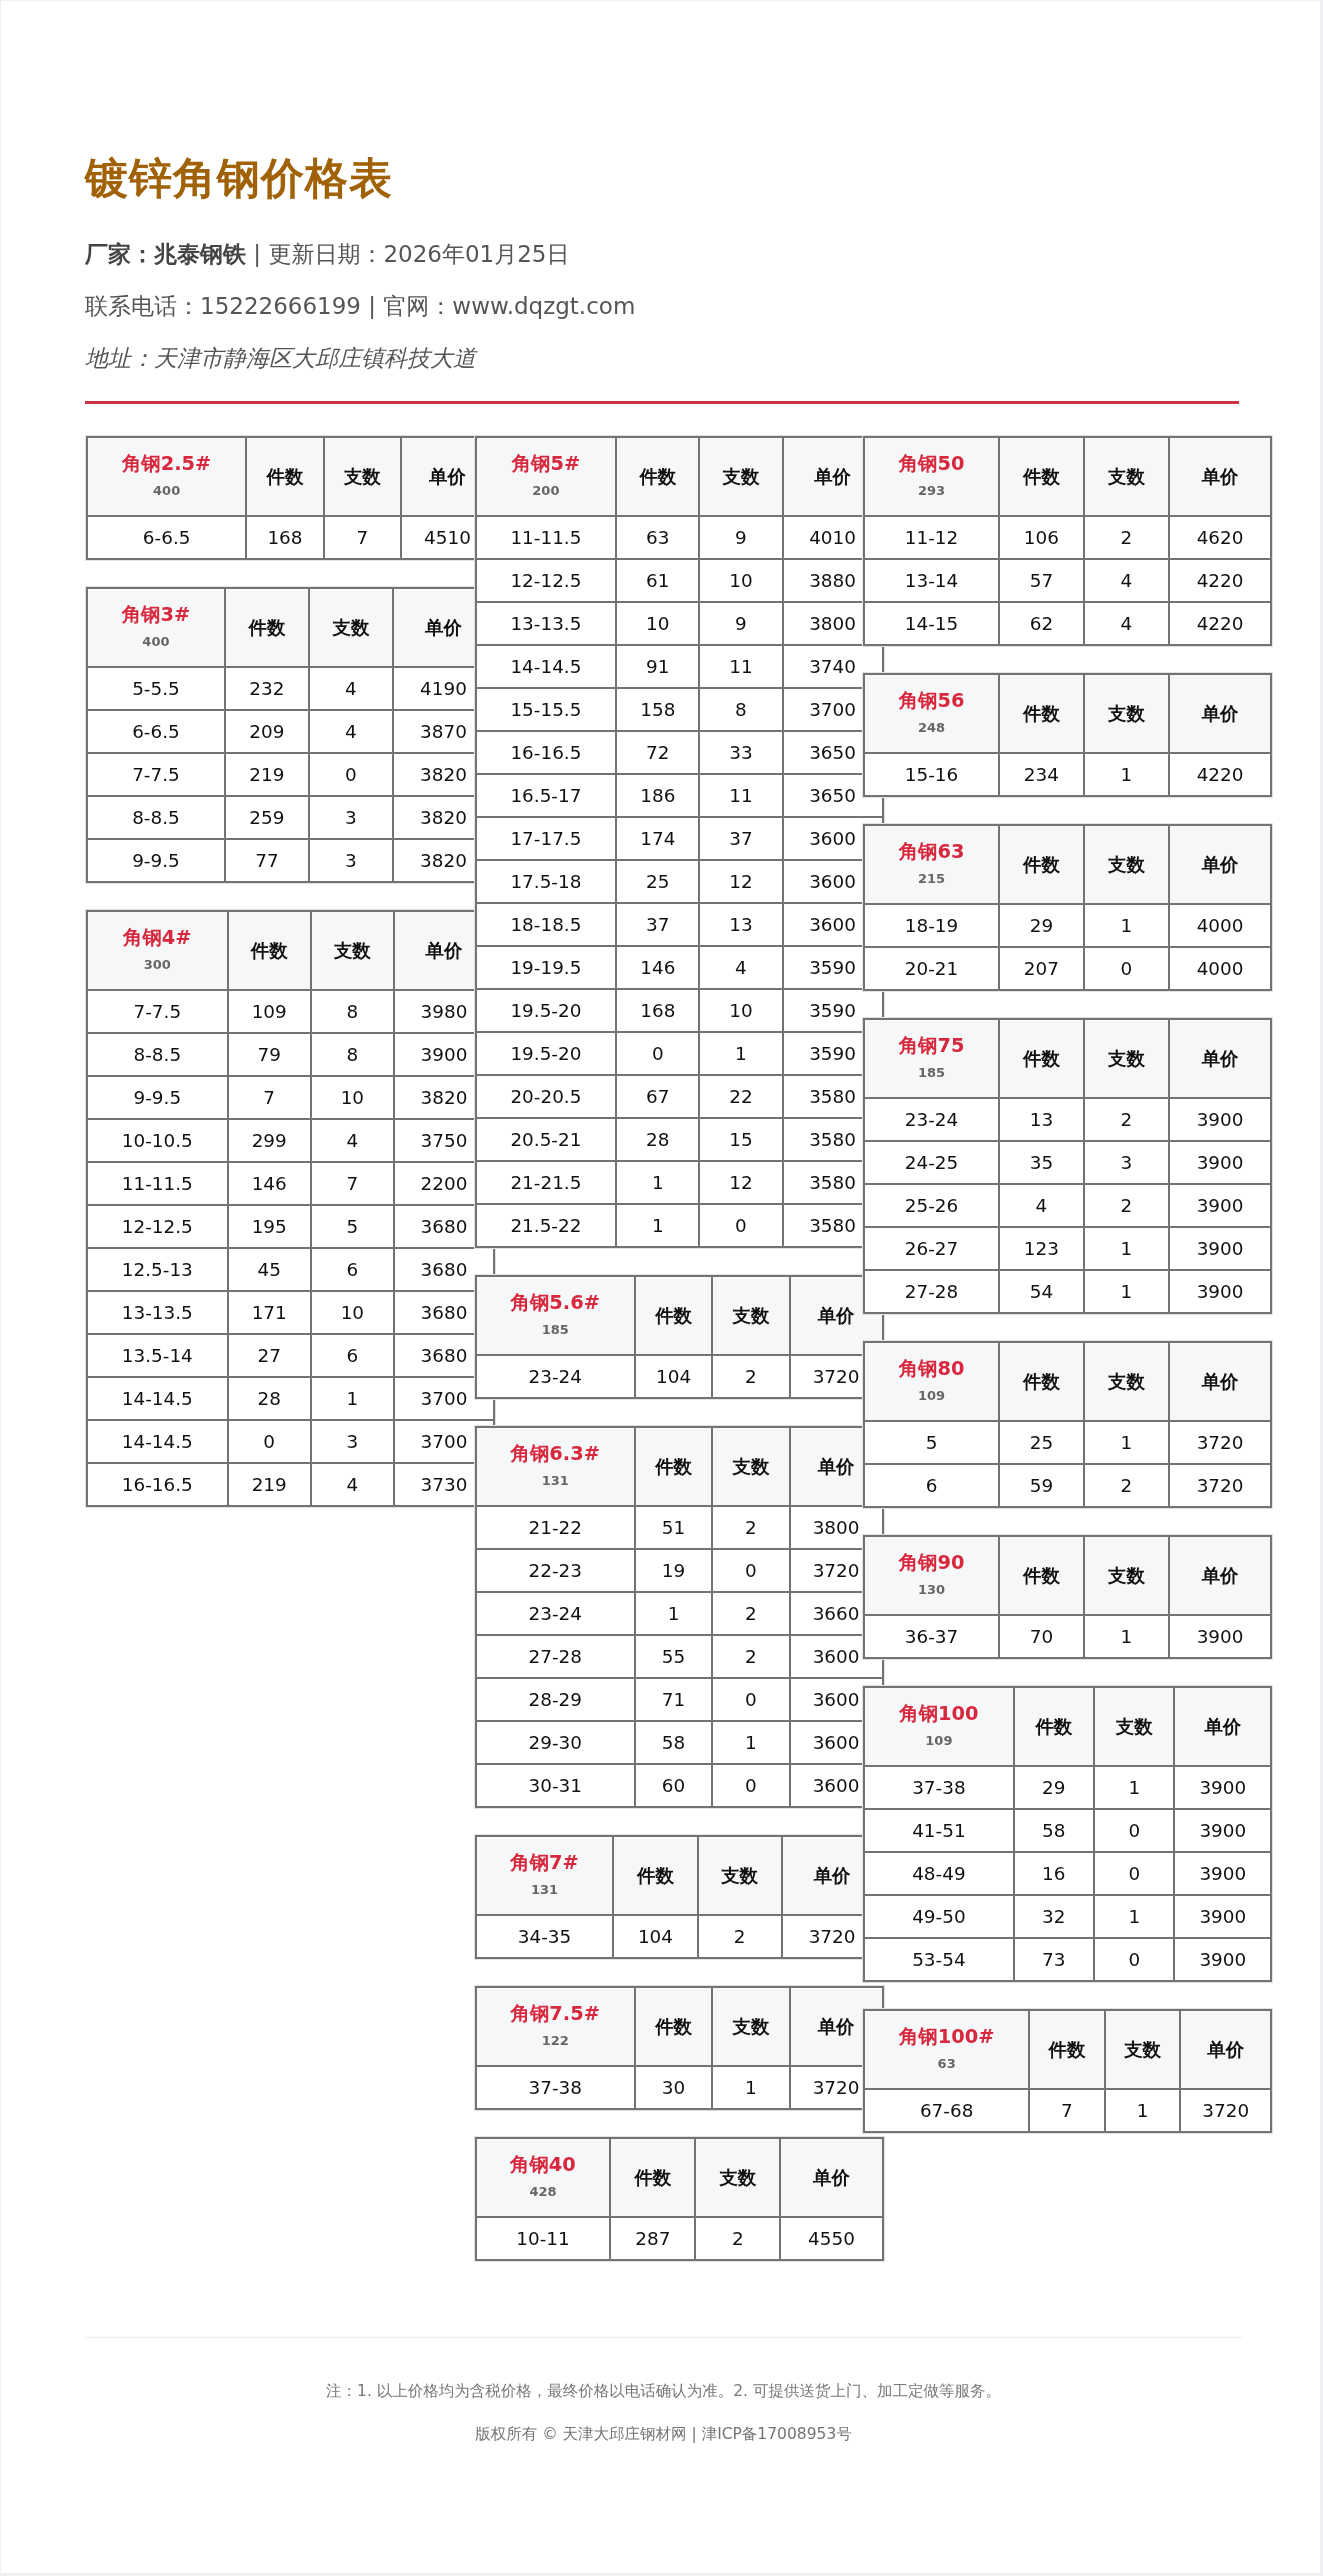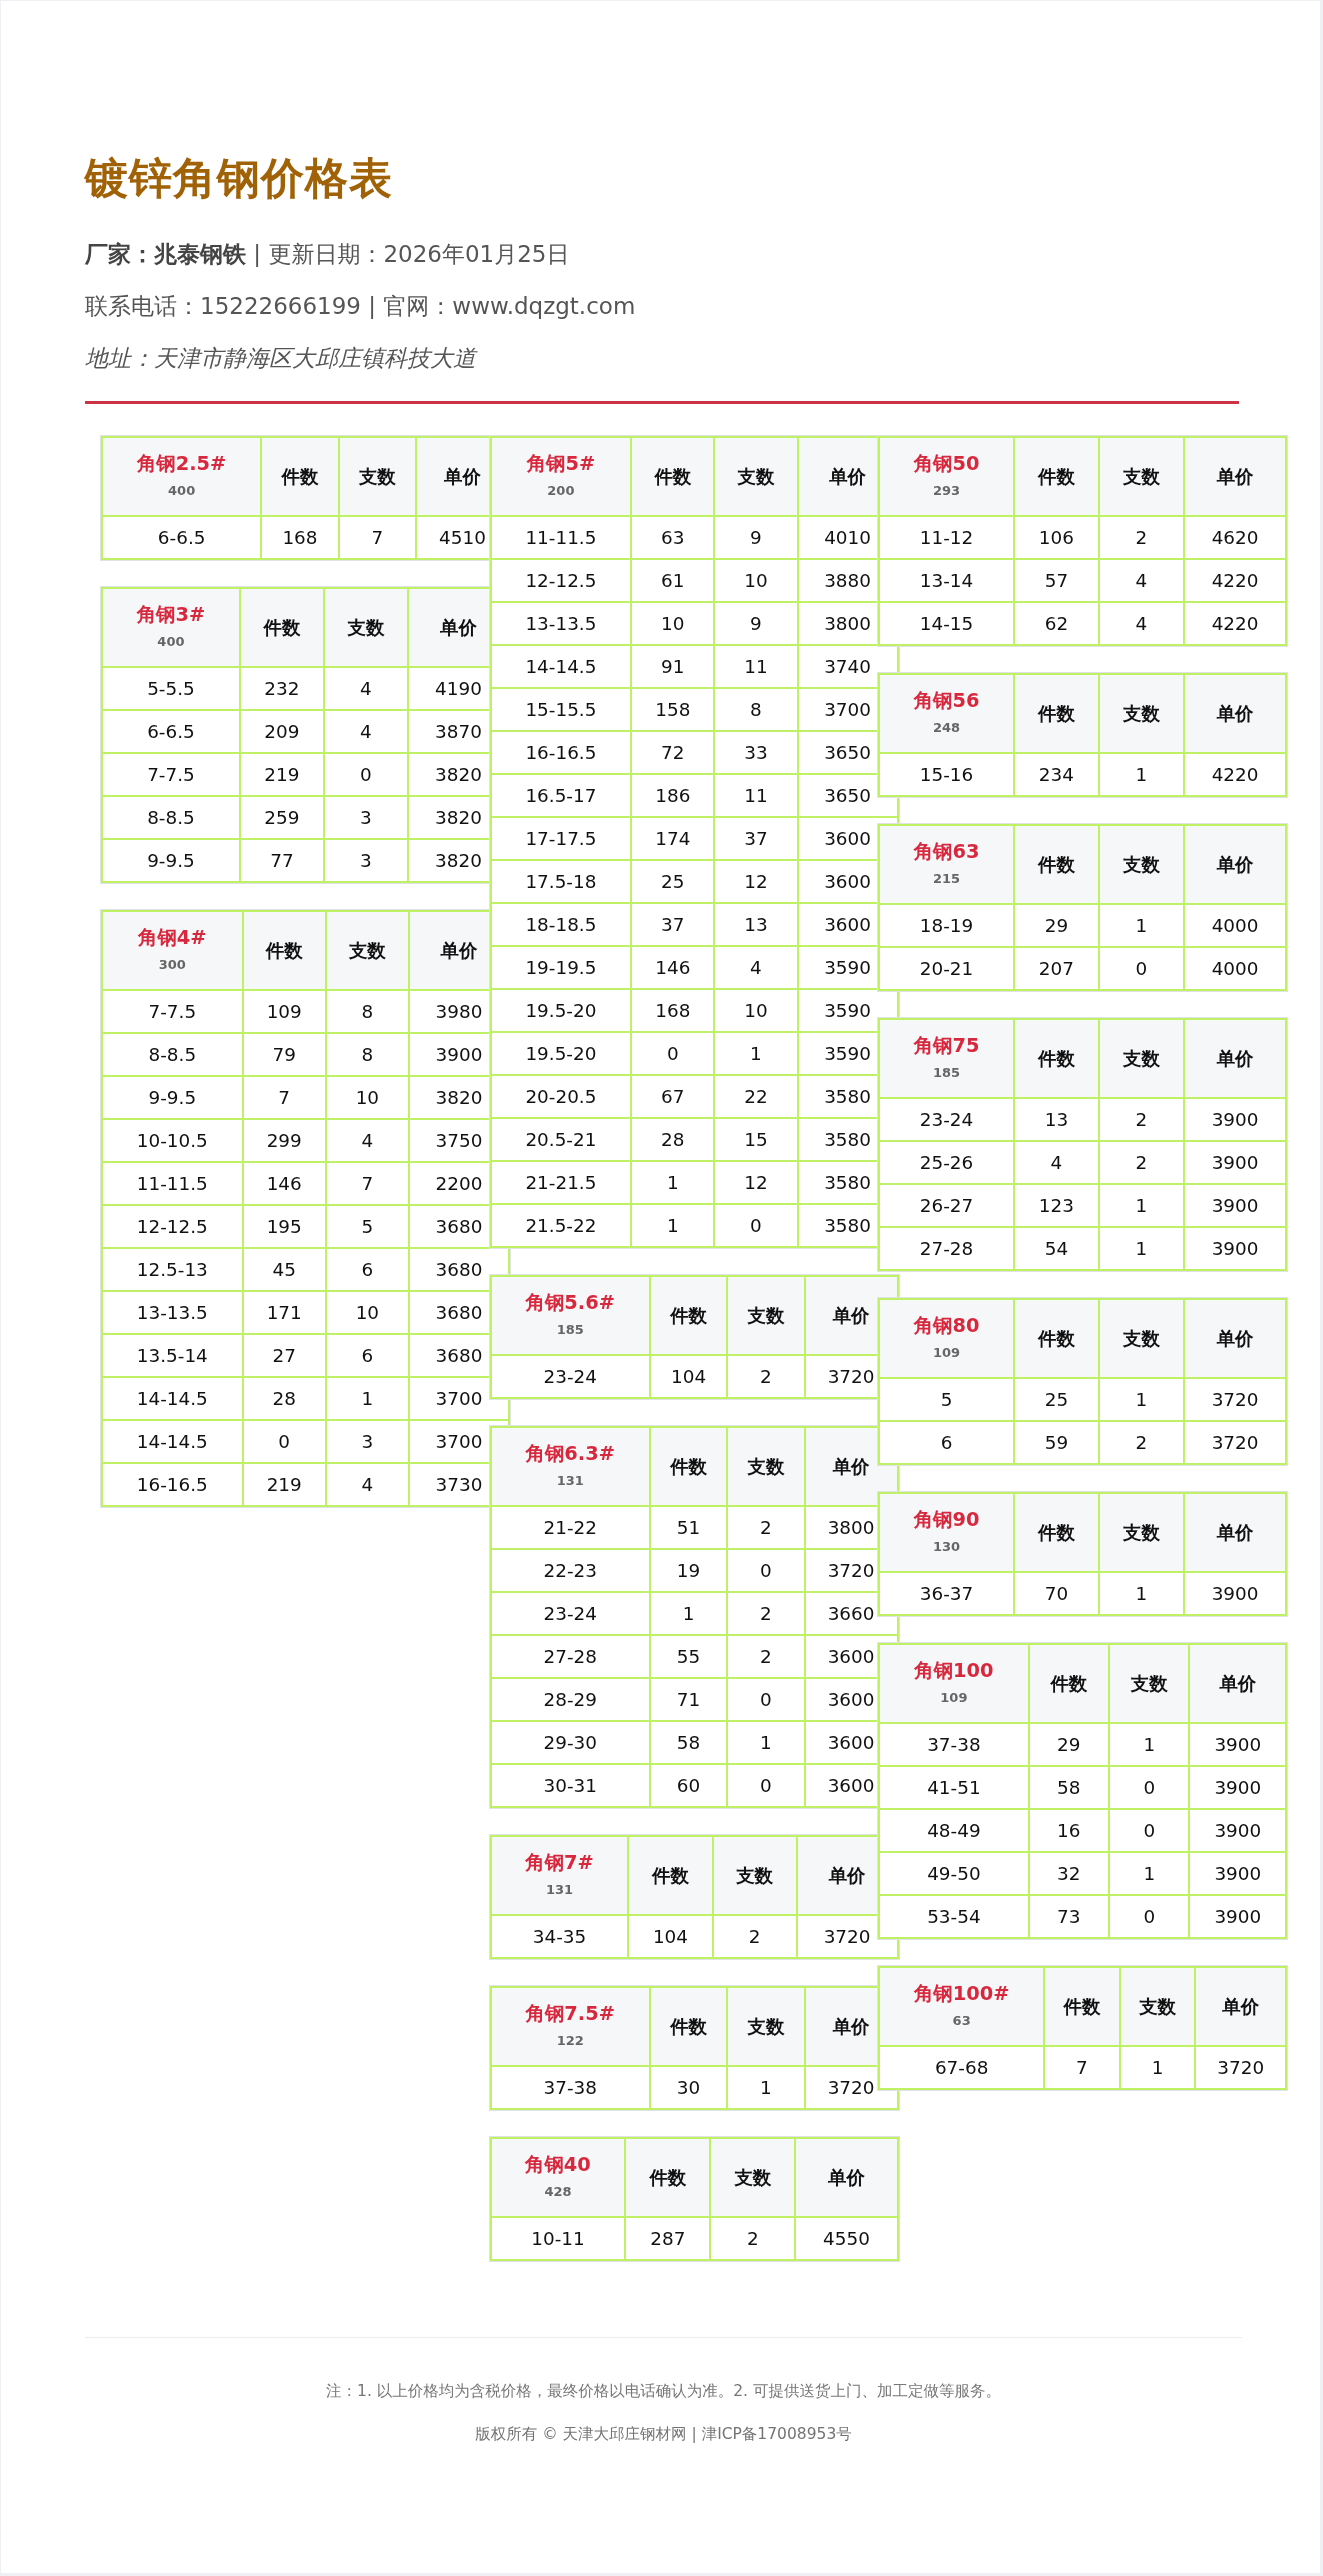--- a/index.html
+++ b/index.html
@@ -41,24 +41,23 @@
   }
   .columns {
     position: absolute; top: 434px; left: 0;
     display: flex; gap: 11.6px; align-items: flex-start;
   }
   .col { width: 377px; display: flex; flex-direction: column; gap: 25px; }
   table.price {
     width: 411px;
     border-collapse: separate;
     border-spacing: 2.9px;
-    background: #bef264;
+    background: #737373;
     border: 1px solid #e0e2e6;
     box-sizing: border-box;
-    margin-left: 15px;
   }
   table.price th, table.price td {
     text-align: center;
     vertical-align: middle;
     padding: 0 5.8px;
   }
   table.price th {
     background: #f6f7f9;
     height: 77px;
     font-size: 18.4px;
@@ -617,20 +616,26 @@
               </tr>
             </thead>
             <tbody>
               <tr>
                 <td class="size">23-24</td>
                 <td>13</td>
                 <td>2</td>
                 <td class="price-val">3900</td>
               </tr>
               <tr>
+                <td class="size">24-25</td>
+                <td>35</td>
+                <td>3</td>
+                <td class="price-val">3900</td>
+              </tr>
+              <tr>
                 <td class="size">25-26</td>
                 <td>4</td>
                 <td>2</td>
                 <td class="price-val">3900</td>
               </tr>
               <tr>
                 <td class="size">26-27</td>
                 <td>123</td>
                 <td>1</td>
                 <td class="price-val">3900</td>

